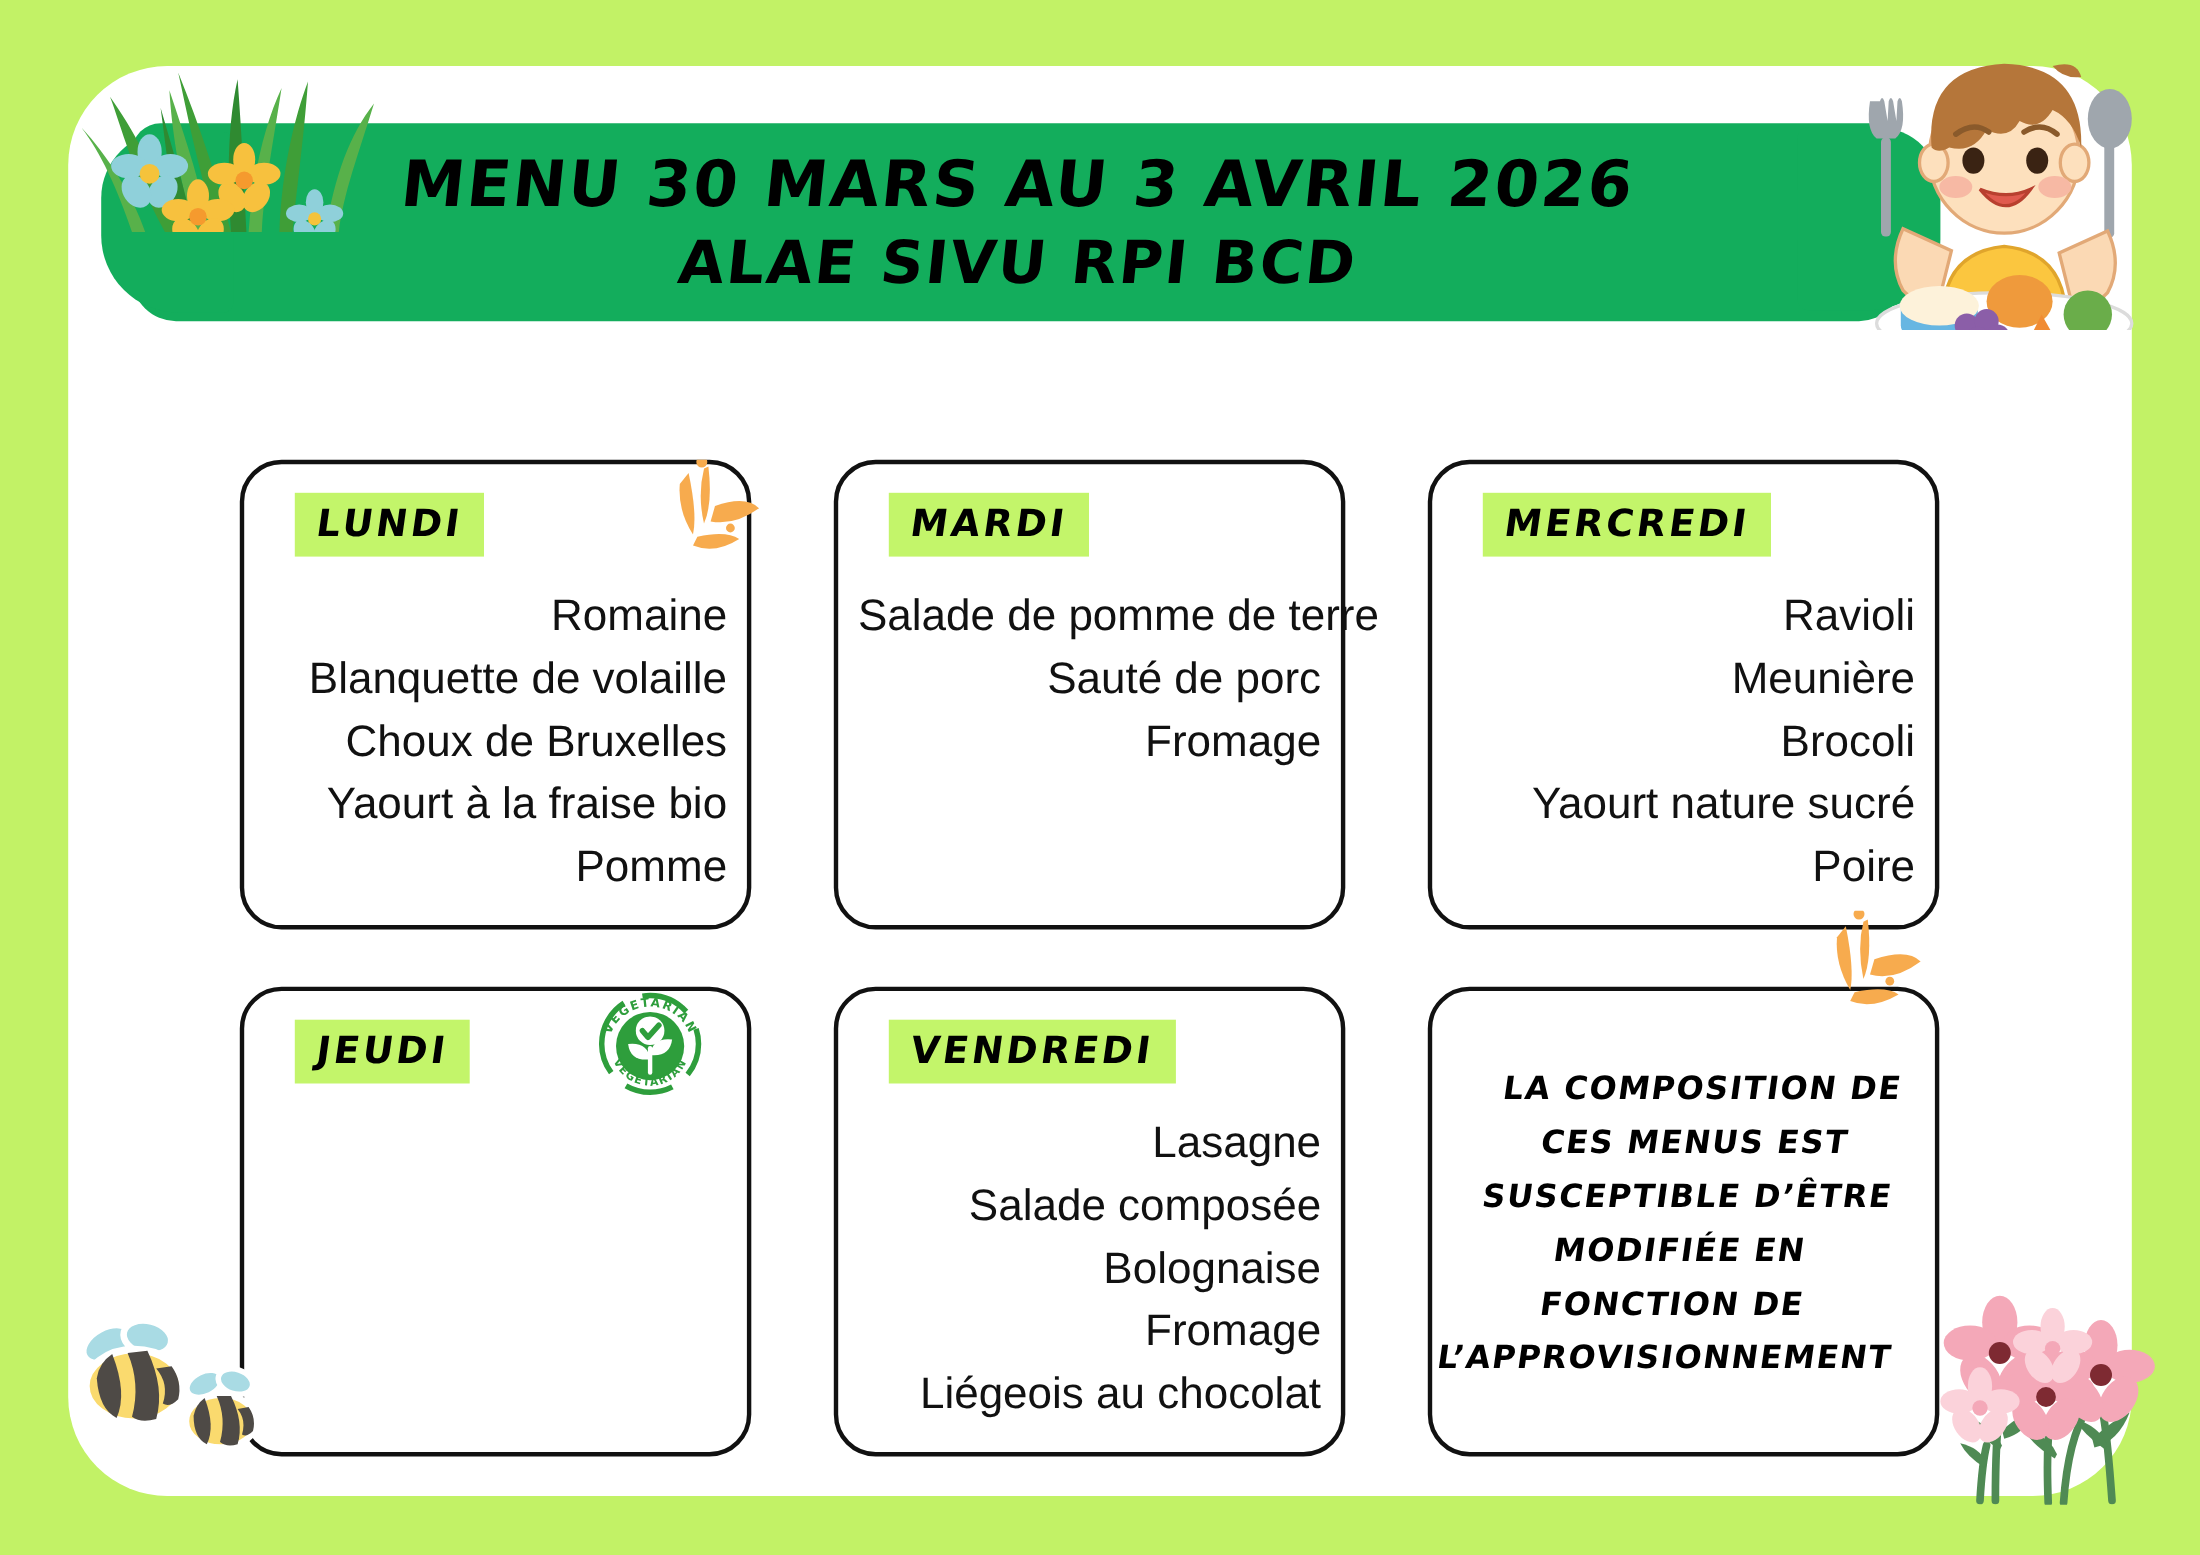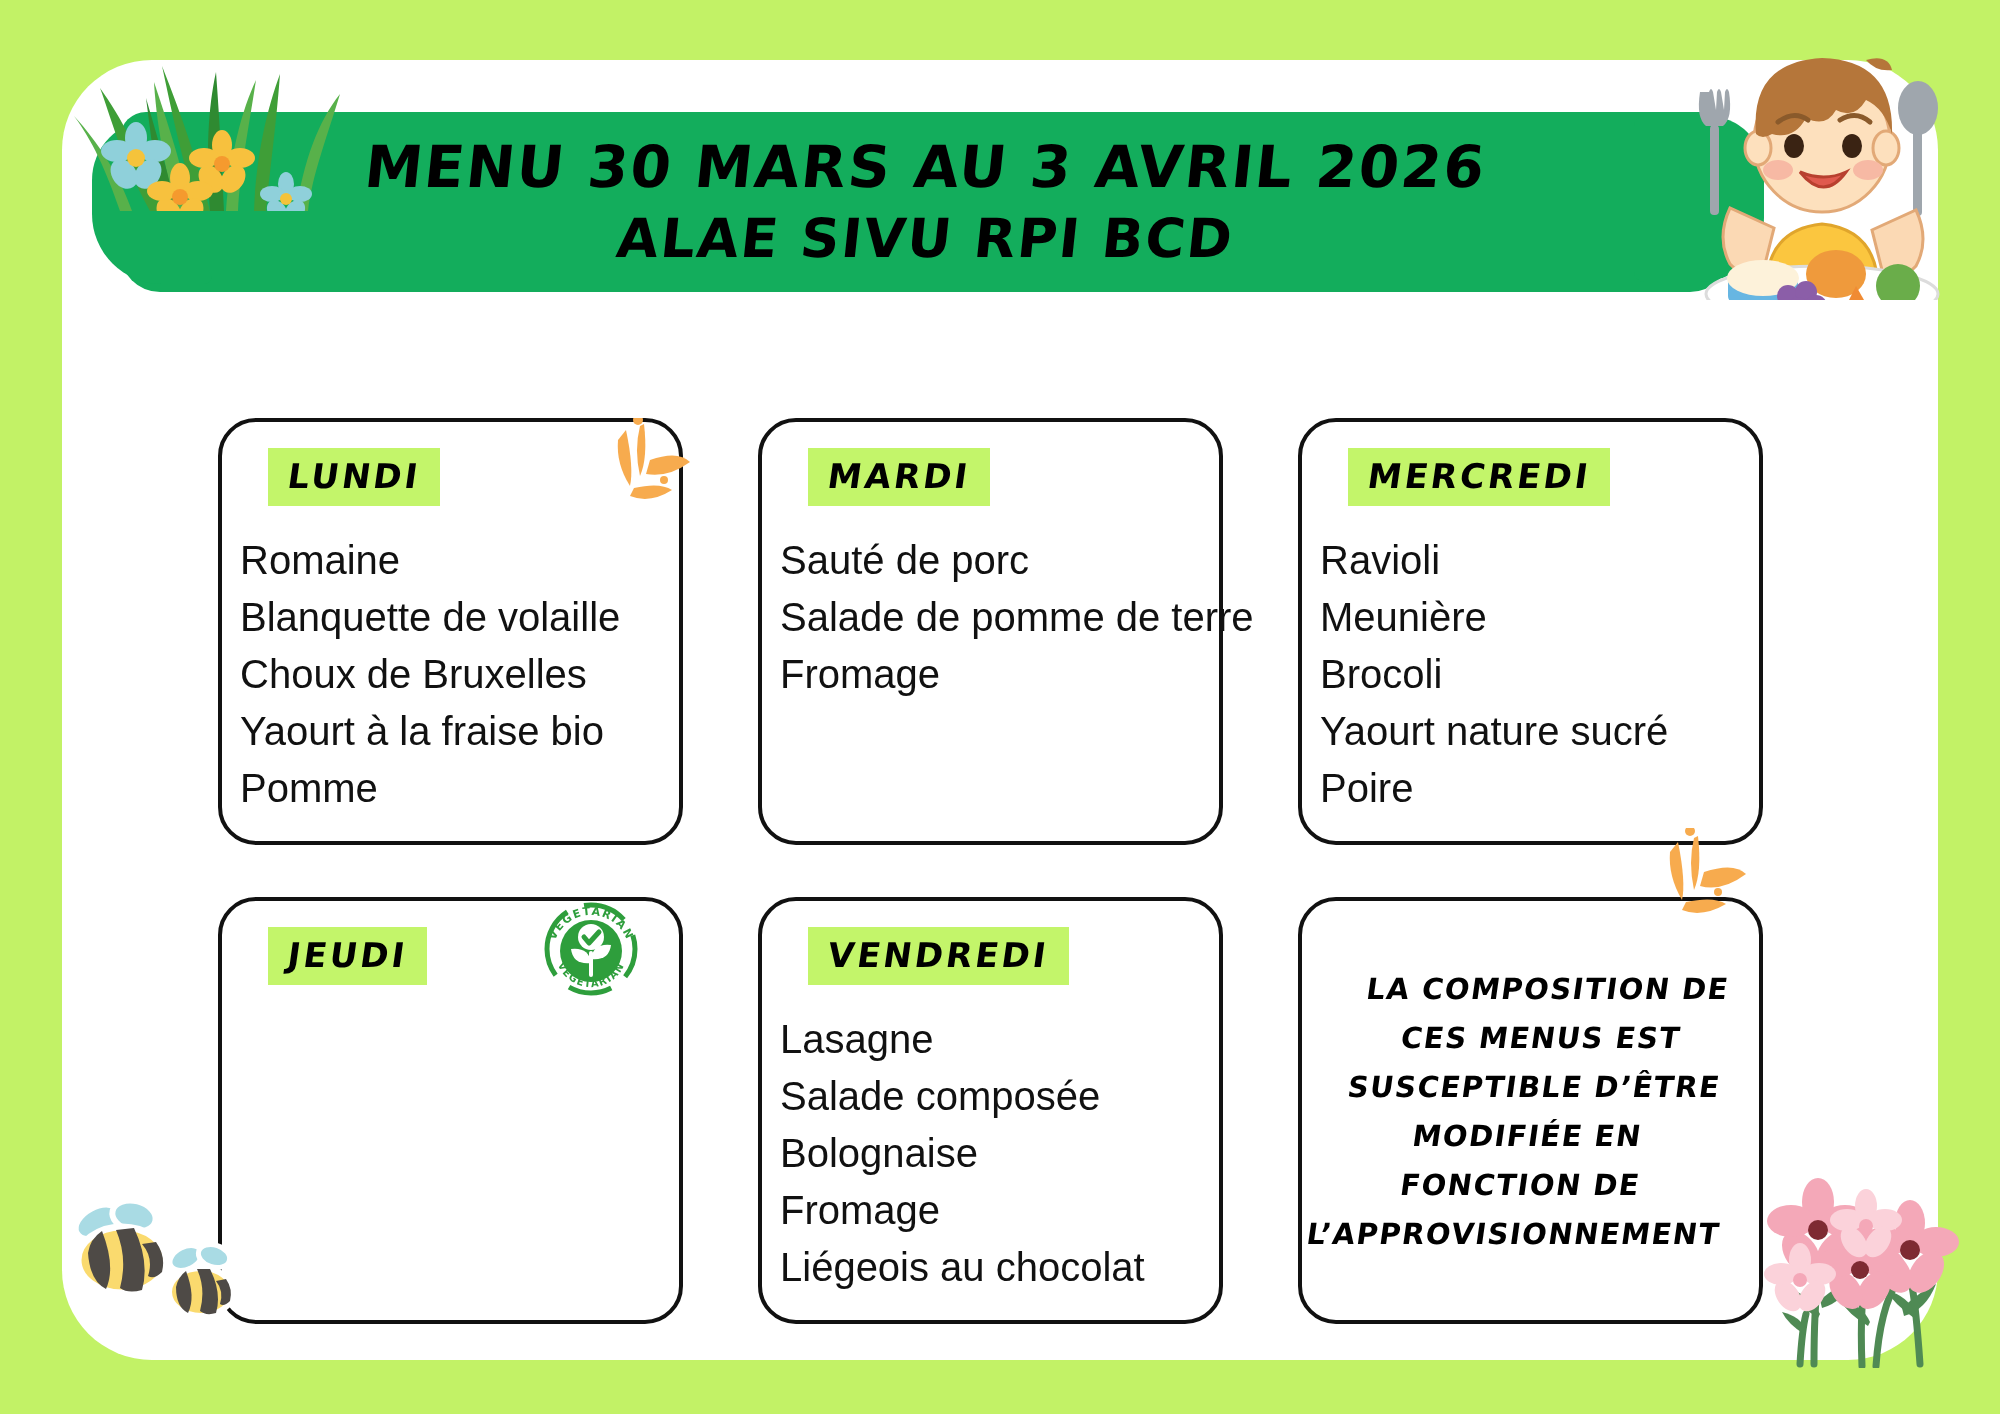--- a/index.html
+++ b/index.html
@@ -55,21 +55,21 @@
   .day-badge{
     background:#c3f56a;display:inline-block;
     padding:10px 20px 12px 20px;
   }
   .day-text{
     font-family:"DejaVu Sans", sans-serif;
     font-weight:700;font-size:34px;line-height:36px;letter-spacing:3px;
     color:#000;text-transform:uppercase;transform:skewX(-8deg);display:block;
   }
   .items{
-    margin-top:26px;text-align:left;
+    margin-top:26px;text-align:right;
     font-size:40px;line-height:57px;color:#111;
     font-family:"Liberation Sans", sans-serif;
   }
   .items div{white-space:nowrap;}
 
   
   .notice{
     display:flex;align-items:center;justify-content:center;height:100%;
   }
   .notice-text{
@@ -245,22 +245,22 @@
     </div>
   </div>
 
   <div class="card">
     <div class="card-head">
       <span class="day-badge">
         <span class="day-text">MARDI</span>
       </span>
     </div>
     <div class="items">
+      <div>Salade de pomme de terre</div>
       <div>Sauté de porc</div>
-      <div>Salade de pomme de terre</div>
       <div>Fromage</div>
     </div>
   </div>
 
   <div class="card">
     <div class="card-head">
       <span class="day-badge">
         <span class="day-text">MERCREDI</span>
       </span>
     </div>

